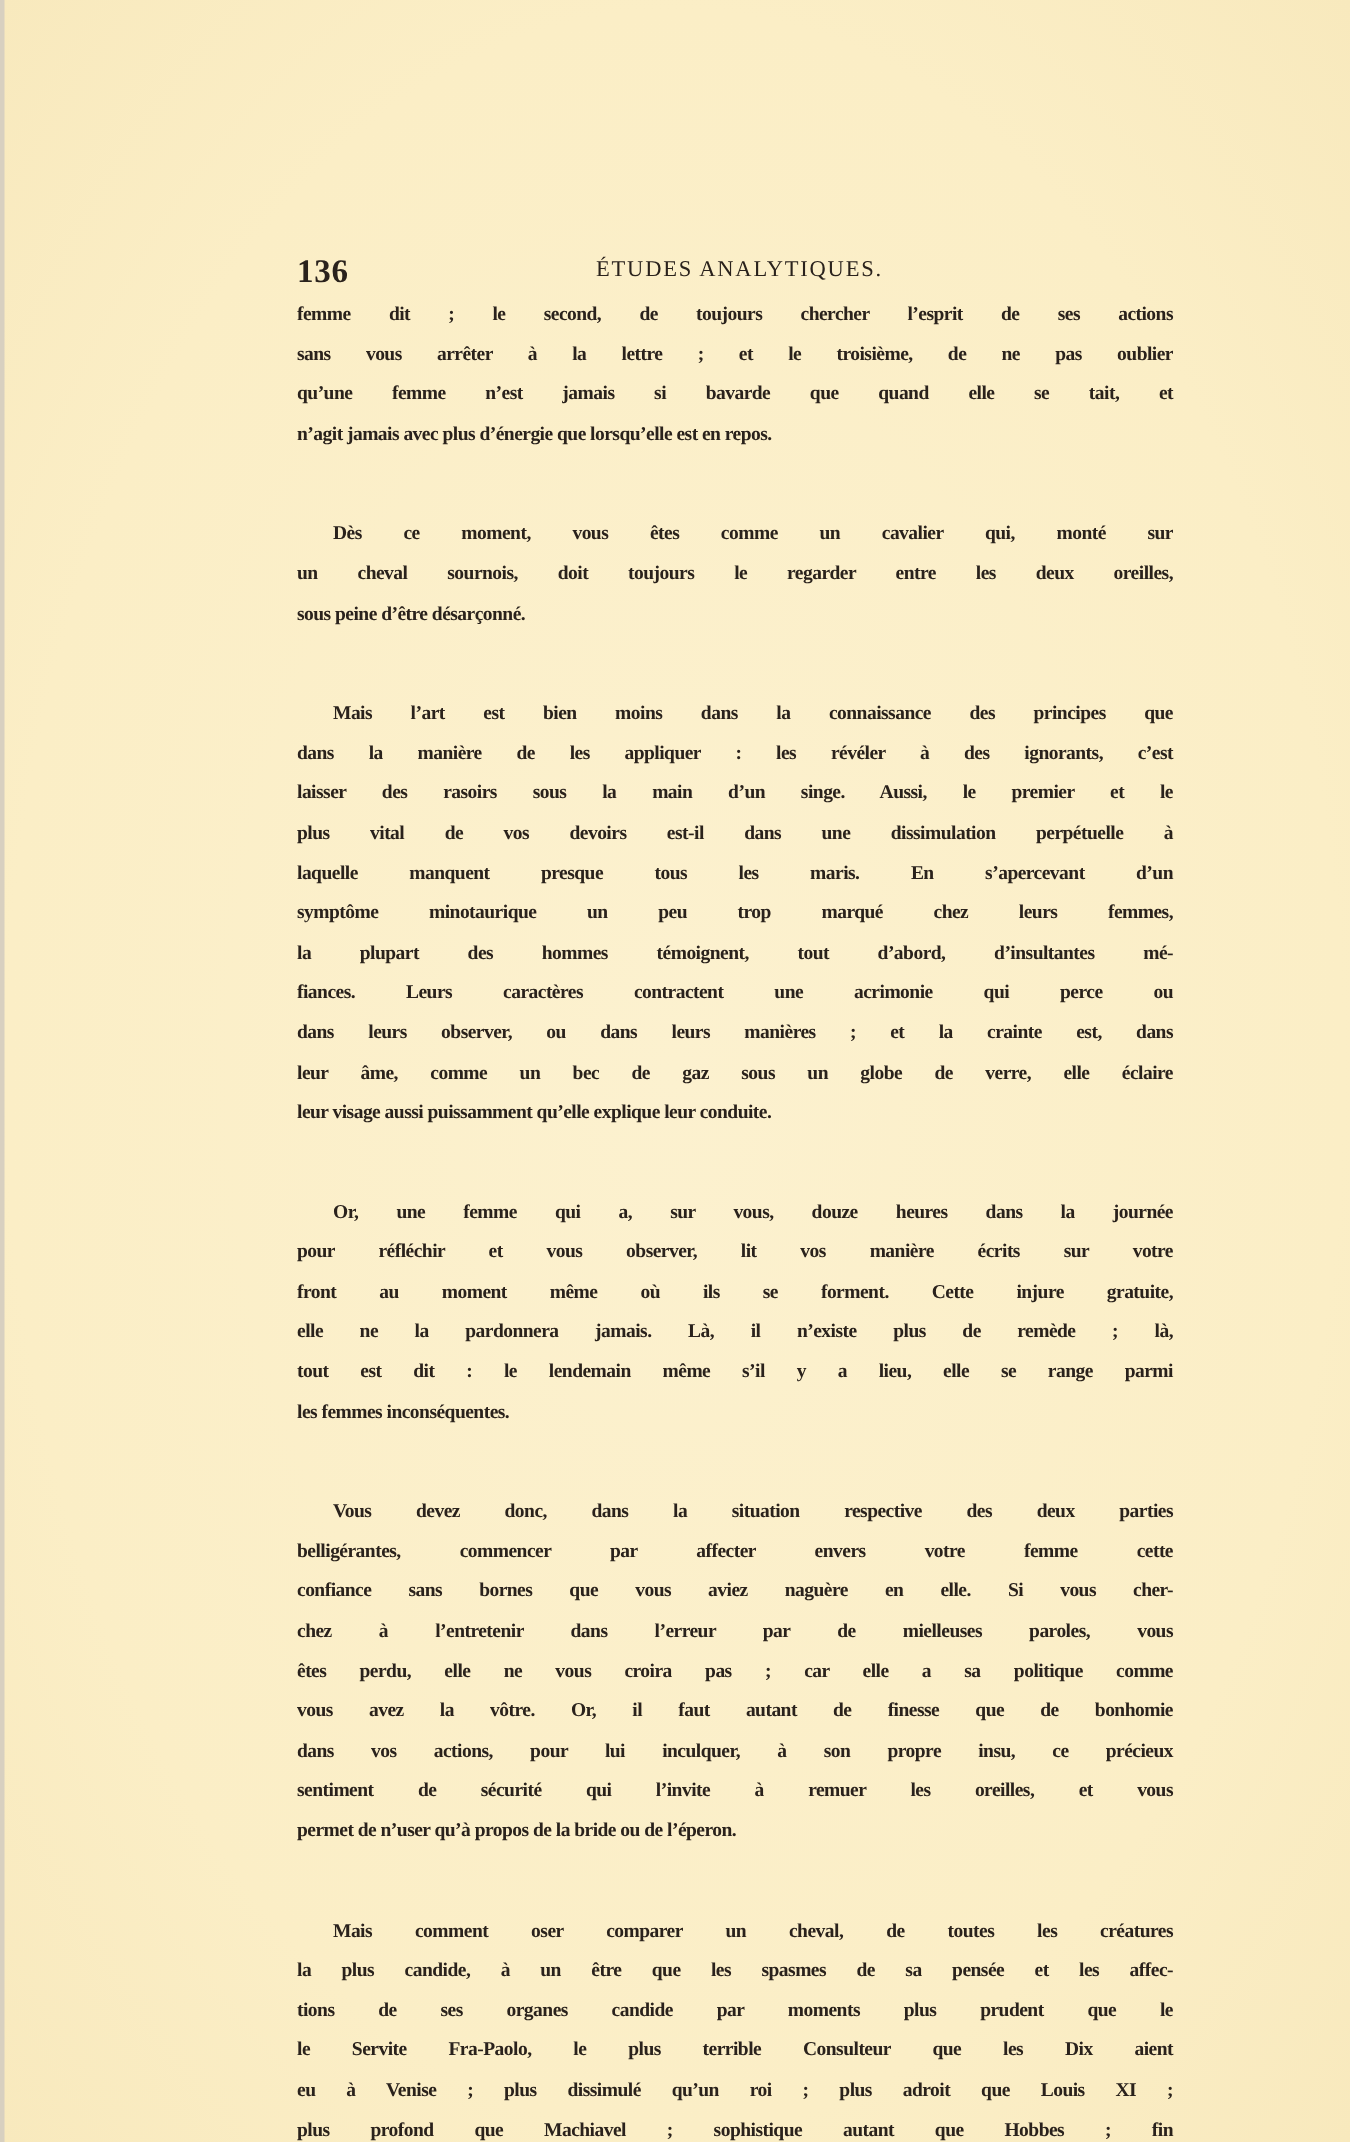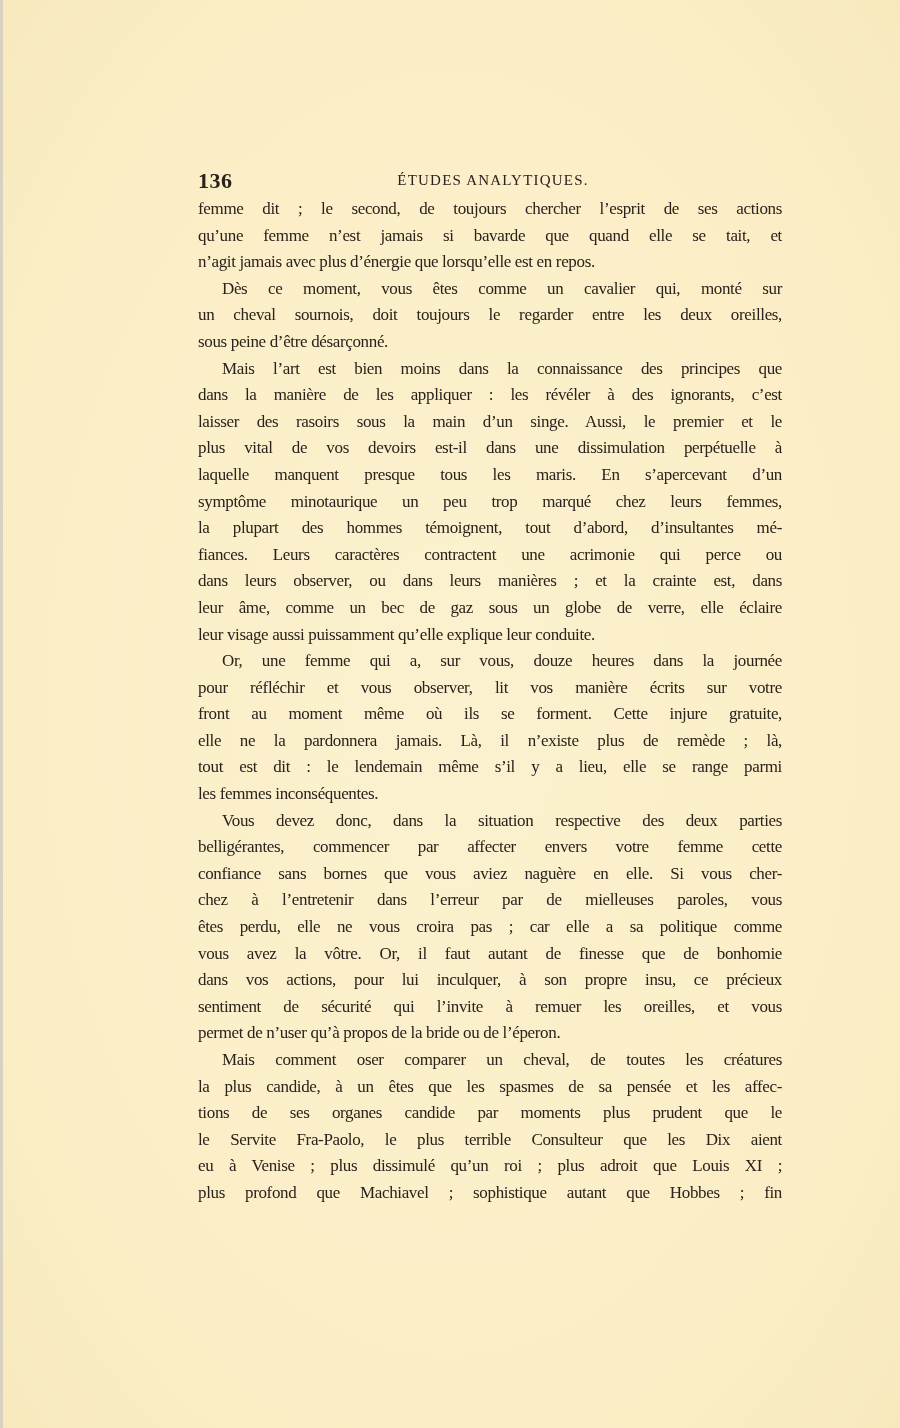--- a/index.html
+++ b/index.html
@@ -56,52 +56,54 @@
     .text-block {
       position: absolute;
       left: 198px;
       top: 196px;
       width: 584px;
     }
     .line {
       display: block;
       height: 26.6px;
       line-height: 26.6px;
-      font-size: 17px;
+      font-size: 13px;
       white-space: nowrap;
       text-align: justify;
       text-align-last: justify;
-      font-weight: normal;
+      font-weight: bold;
       letter-spacing: -0.35px;
     }
     .line.last {
       text-align-last: left;
     }
     .line.indent {
       padding-left: 24px;
+      margin-top: 40px;
     }
     .para {
       display: block;
     }
   </style>
 </head>
 <body>
 
 <div class="page">
   <div class="left-edge"></div>
 
   <div class="header">
     <span class="page-number">136</span>
     <span class="running-head">ÉTUDES ANALYTIQUES.</span>
   </div>
 
   <div class="text-block">
 
     <div class="para">
       <span class="line">femme dit ; le second, de toujours chercher l’esprit de ses actions</span>
+      <span class="line">sans vous arrêter à la lettre ; et le troisième, de ne pas oublier</span>
       <span class="line">qu’une femme n’est jamais si bavarde que quand elle se tait, et</span>
       <span class="line last">n’agit jamais avec plus d’énergie que lorsqu’elle est en repos.</span>
     </div>
 
     <div class="para">
       <span class="line indent">Dès ce moment, vous êtes comme un cavalier qui, monté sur</span>
       <span class="line">un cheval sournois, doit toujours le regarder entre les deux oreilles,</span>
       <span class="line last">sous peine d’être désarçonné.</span>
     </div>
 
@@ -135,20 +137,20 @@
       <span class="line">chez à l’entretenir dans l’erreur par de mielleuses paroles, vous</span>
       <span class="line">êtes perdu, elle ne vous croira pas ; car elle a sa politique comme</span>
       <span class="line">vous avez la vôtre. Or, il faut autant de finesse que de bonhomie</span>
       <span class="line">dans vos actions, pour lui inculquer, à son propre insu, ce précieux</span>
       <span class="line">sentiment de sécurité qui l’invite à remuer les oreilles, et vous</span>
       <span class="line last">permet de n’user qu’à propos de la bride ou de l’éperon.</span>
     </div>
 
     <div class="para">
       <span class="line indent">Mais comment oser comparer un cheval, de toutes les créatures</span>
-      <span class="line">la plus candide, à un êtes que les spasmes de sa pensée et les affec-</span>
+      <span class="line">la plus candide, à un être que les spasmes de sa pensée et les affec-</span>
       <span class="line">tions de ses organes candide par moments plus prudent que le</span>
       <span class="line">le Servite Fra-Paolo, le plus terrible Consulteur que les Dix aient</span>
       <span class="line">eu à Venise ; plus dissimulé qu’un roi ; plus adroit que Louis XI ;</span>
       <span class="line">plus profond que Machiavel ; sophistique autant que Hobbes ; fin</span>
     </div>
   </div>
 </div>
 
 </body></html>

